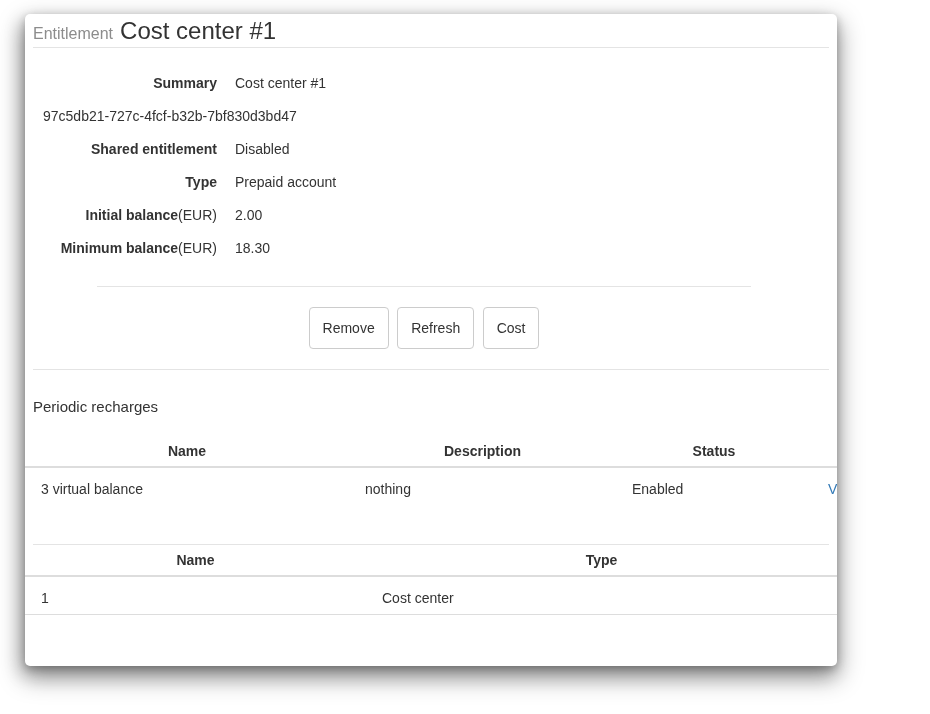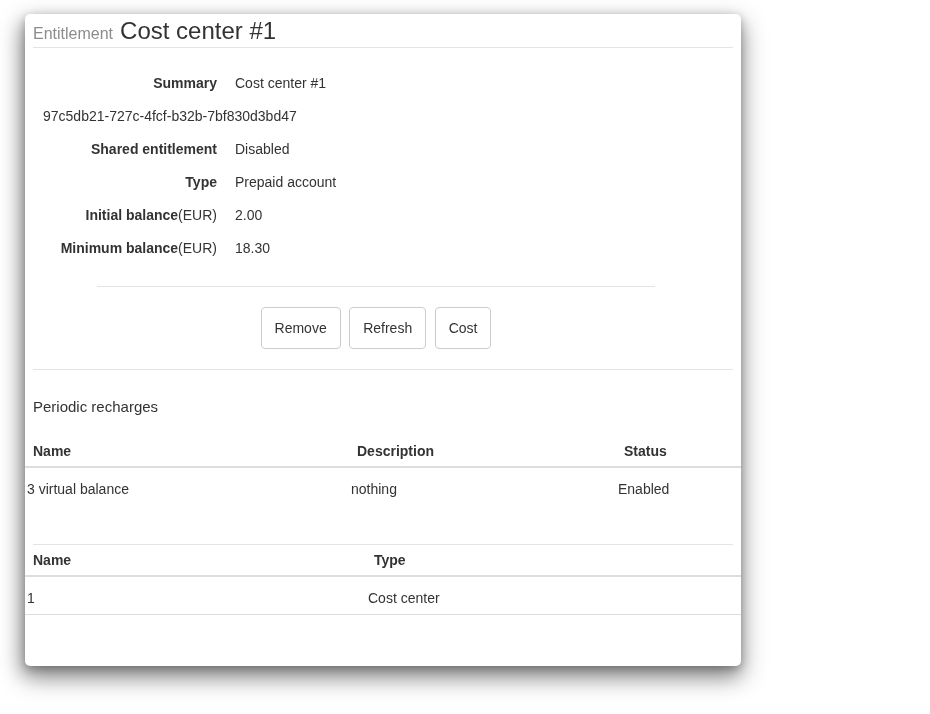--- a/index.html
+++ b/index.html
@@ -2,21 +2,21 @@
 <html><head>
 <meta charset="utf-8">
 <style>
   html,body{margin:0;padding:0;}
   body{
     width:930px;height:714px;background:#ffffff;position:relative;
     font-family:"Liberation Sans","DejaVu Sans",sans-serif;color:#333;
     -webkit-font-smoothing:antialiased;
   }
   .card{
-    position:absolute;left:25px;top:14px;width:716px;height:652px;
+    position:absolute;left:25px;top:14px;width:812px;height:652px;
     background:#fff;border-radius:5px;overflow:hidden;
     box-shadow:0 10px 24px 2px rgba(0,0,0,0.38), 0 3px 8px rgba(0,0,0,0.22), -4px 8px 18px rgba(0,0,0,0.18);
   }
   .page-header{margin:0 8px;padding:4px 0 0;border-bottom:1px solid #e4e4e4;line-height:26px;white-space:nowrap;}
   .entity-type{font-size:16px;color:#8c8c8c;}
   .page-title{font-size:24px;color:#333;margin-left:7px;}
 
   .details{margin:26px 0 0;}
   .detail-row{display:flex;margin-bottom:14px;line-height:19px;font-size:14px;}
   .detail-label{width:160px;flex:none;text-align:right;font-weight:bold;color:#333;padding-left:32px;}
@@ -31,22 +31,22 @@
 
   .actions{margin:20px 86px 0 72px;text-align:center;}
   .btn{
     display:inline-block;font-family:inherit;font-size:14px;line-height:18px;color:#333;
     background:#fff;border:1px solid #ccc;border-radius:4px;padding:11px 13px;margin:0 2px;cursor:pointer;
   }
 
   h2.section{font-size:15px;font-weight:400;color:#333;margin:24px 8px 16px;line-height:26px;}
 
   table.tbl{width:100%;border-collapse:collapse;font-size:14px;table-layout:fixed;}
-  .tbl th{text-align:left;font-weight:bold;color:#333;padding:6px 8px;border-bottom:2px solid #ddd;line-height:18px;}
-  .tbl td{padding:12px 2px 16px;line-height:19px;vertical-align:top;color:#333;}
+  .tbl th{text-align:center;font-weight:bold;color:#333;padding:6px 8px;border-bottom:2px solid #ddd;line-height:18px;}
+  .tbl td{padding:12px 16px 16px;line-height:19px;vertical-align:top;color:#333;}
   .recharges .c1{width:308px;} .recharges .c2{width:251px;} .recharges .c3{width:180px;}
   .recharges th.action,.recharges td.action{text-align:right;}
   .assigned .c1{width:325px;}
   .assigned td{border-bottom:1px solid #ddd;padding-bottom:6px;}
   a.view-link{color:#337ab7;text-decoration:none;cursor:pointer;}
 </style>
 </head>
 <body>
 
 <div class="card">

